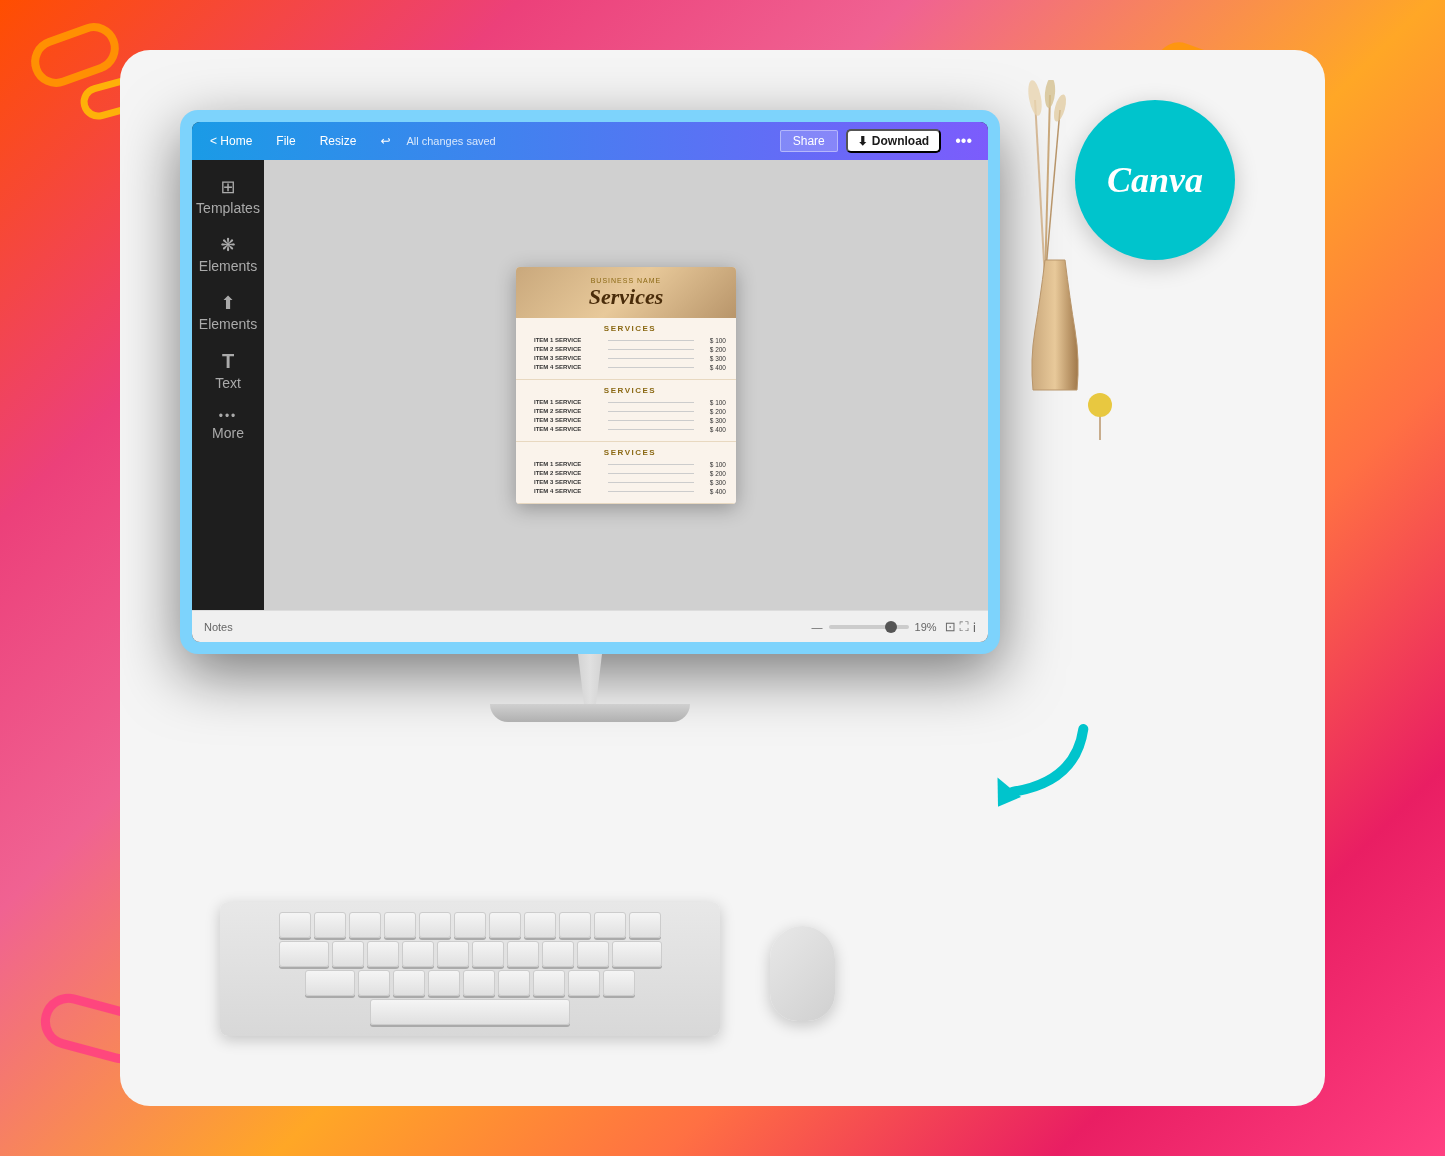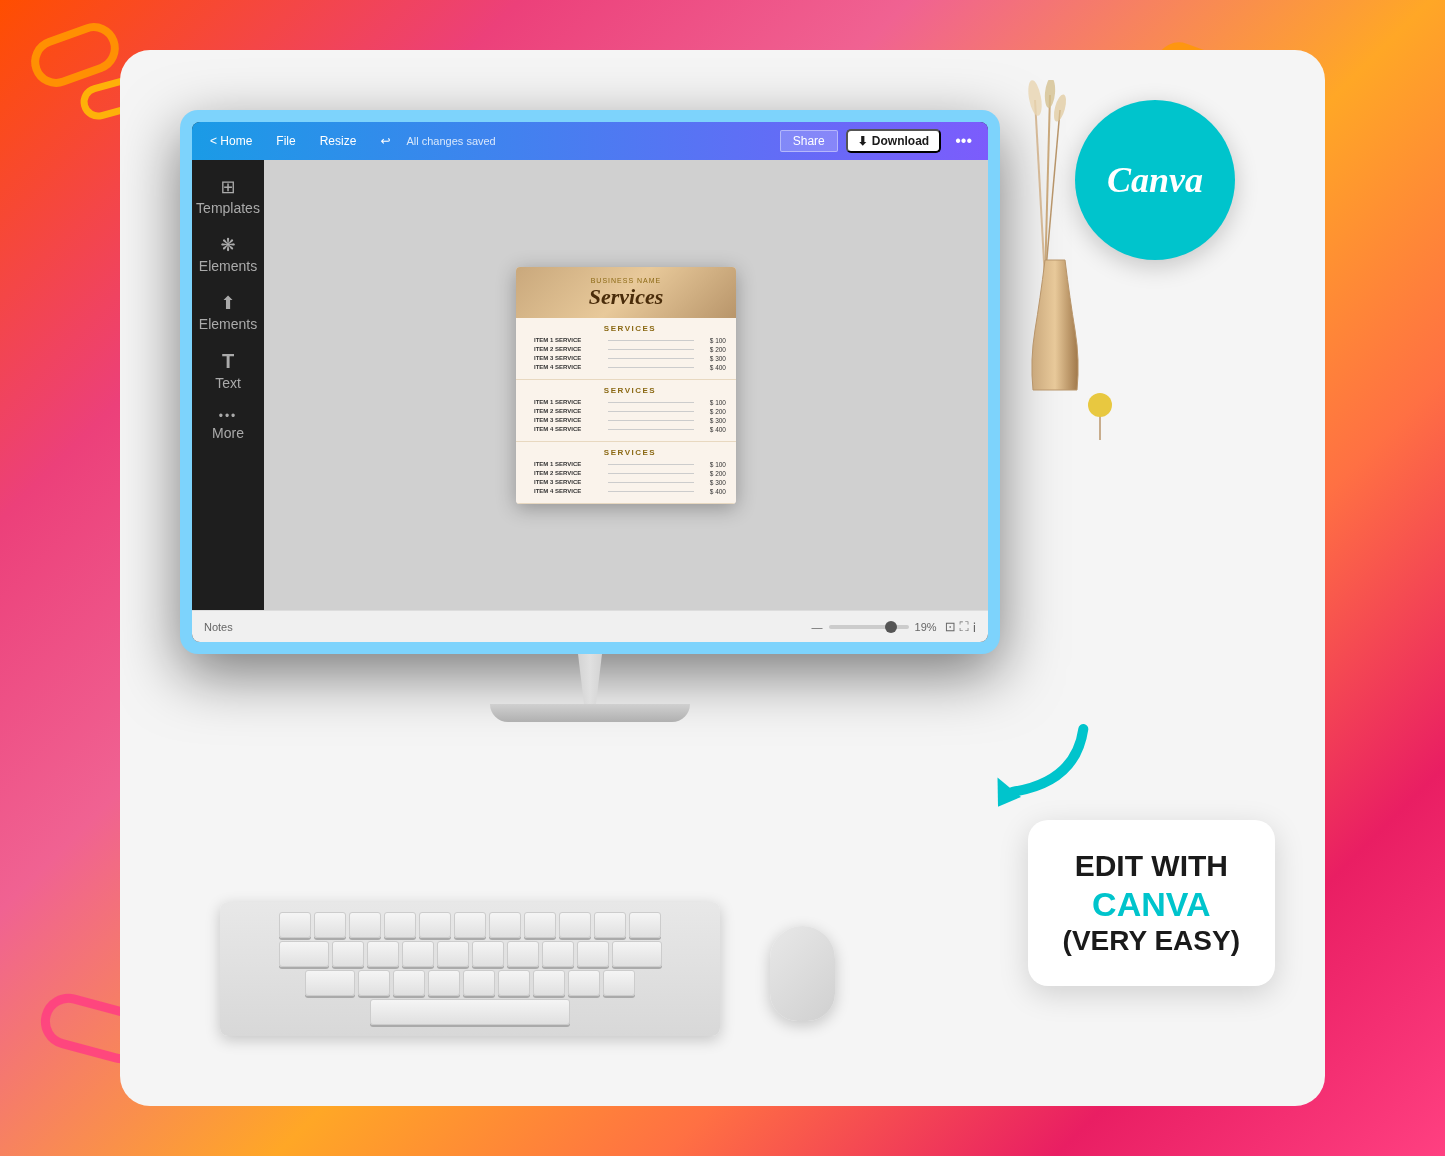--- a/index.html
+++ b/index.html
@@ -727,25 +727,20 @@
     <span class="canva-logo-text">Canva</span>
   </div>
 
   <div class="cyan-arrow">
     <svg width="100" height="120" viewBox="0 0 100 120">
       <path d="M 70 10 Q 90 60, 40 100" stroke="#00c4cc" stroke-width="10" fill="none" stroke-linecap="round"></path>
       <polygon points="20,95 50,100 35,120" fill="#00c4cc"></polygon>
     </svg>
   </div>
 
-  <div class="edit-box">
-    <div class="edit-text-line1">EDIT WITH</div>
-    <div class="edit-text-canva">CANVA</div>
-    <div class="edit-text-line3">(VERY EASY)</div>
-  </div>
 
   <div style="position:absolute;top:30px;right:260px;z-index:5;width:60px;height:200px;">
     
     <svg width="80" height="200" viewBox="0 0 80 200">
       <line x1="40" y1="200" x2="30" y2="20" stroke="#d4b896" stroke-width="2"></line>
       <line x1="40" y1="200" x2="45" y2="15" stroke="#c9a87c" stroke-width="2"></line>
       <line x1="40" y1="200" x2="55" y2="30" stroke="#b8956a" stroke-width="1.5"></line>
       <ellipse cx="30" cy="18" rx="6" ry="18" fill="#e8d4b0" transform="rotate(-10,30,18)" opacity="0.8"></ellipse>
       <ellipse cx="45" cy="13" rx="5" ry="15" fill="#d4c090" transform="rotate(5,45,13)" opacity="0.8"></ellipse>
       <ellipse cx="55" cy="28" rx="5" ry="14" fill="#e0c898" transform="rotate(15,55,28)" opacity="0.7"></ellipse>

